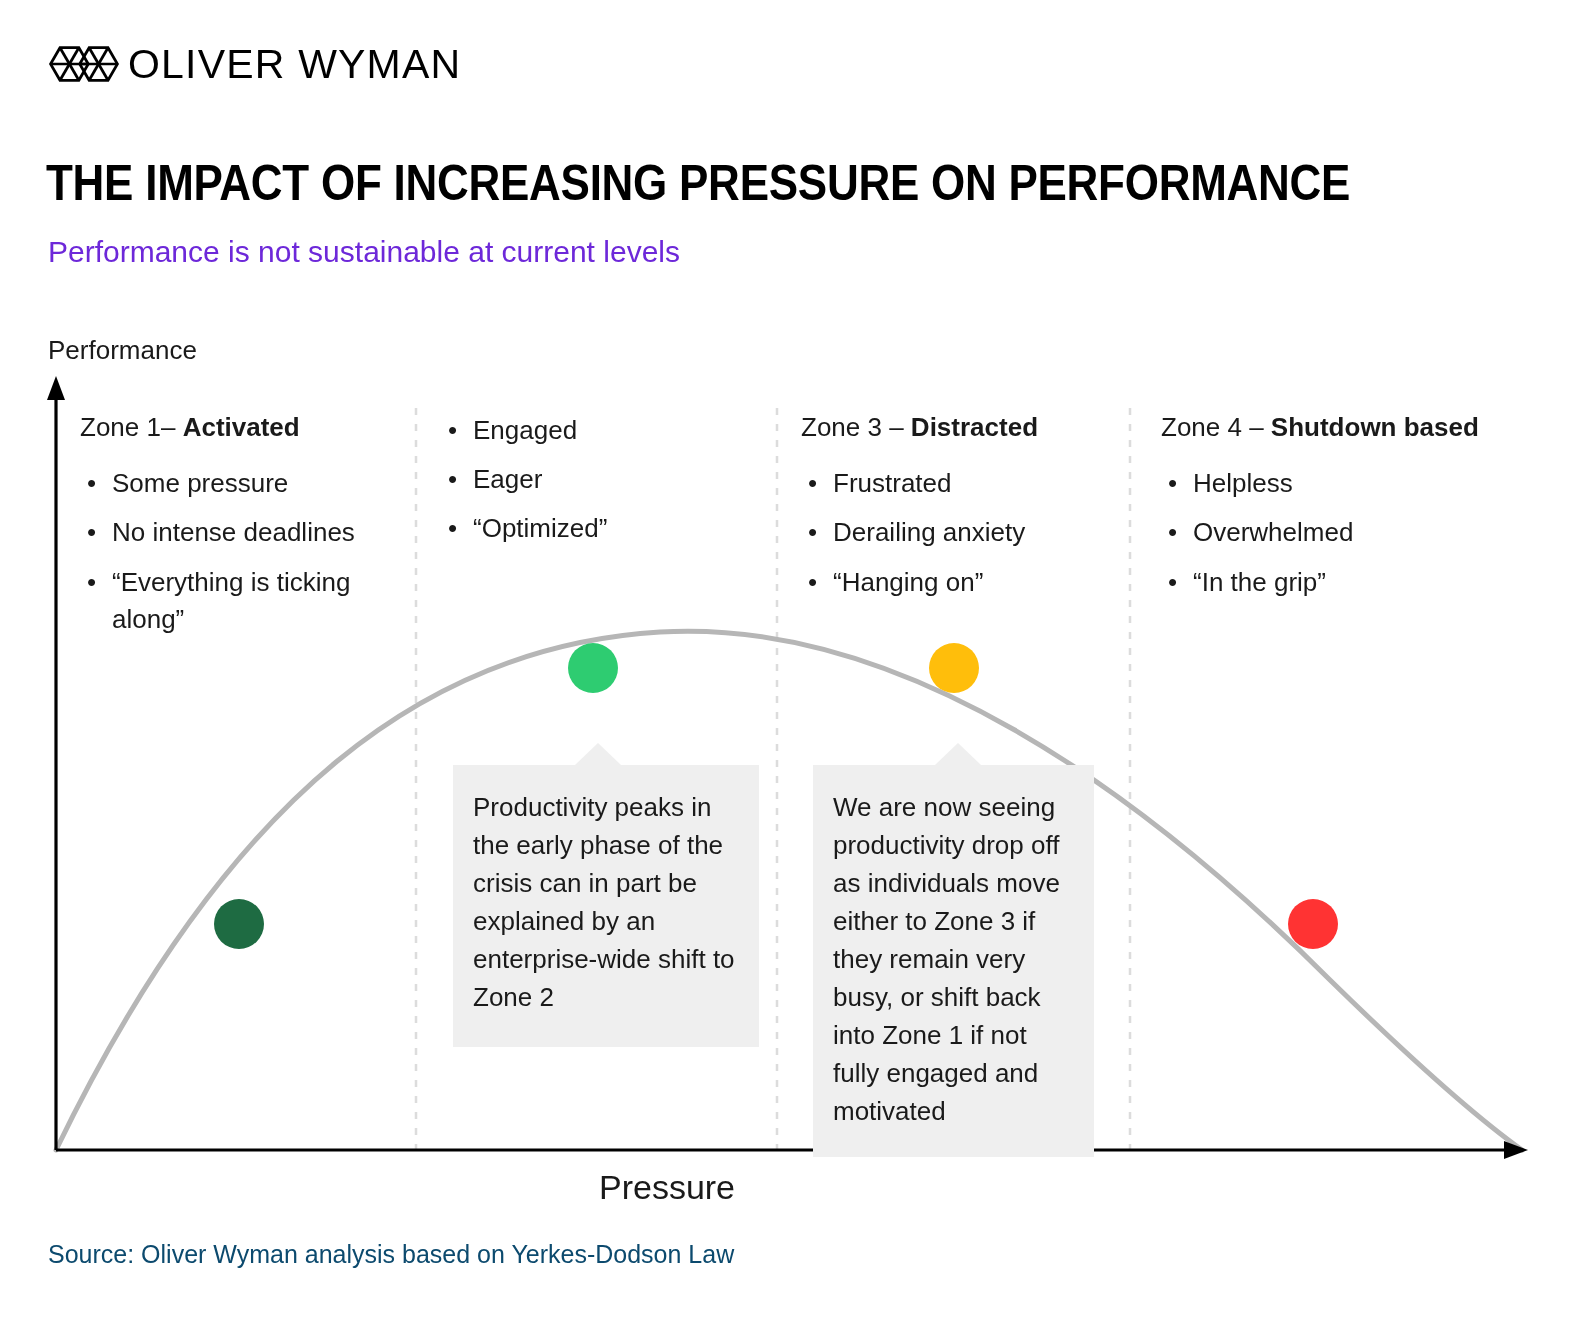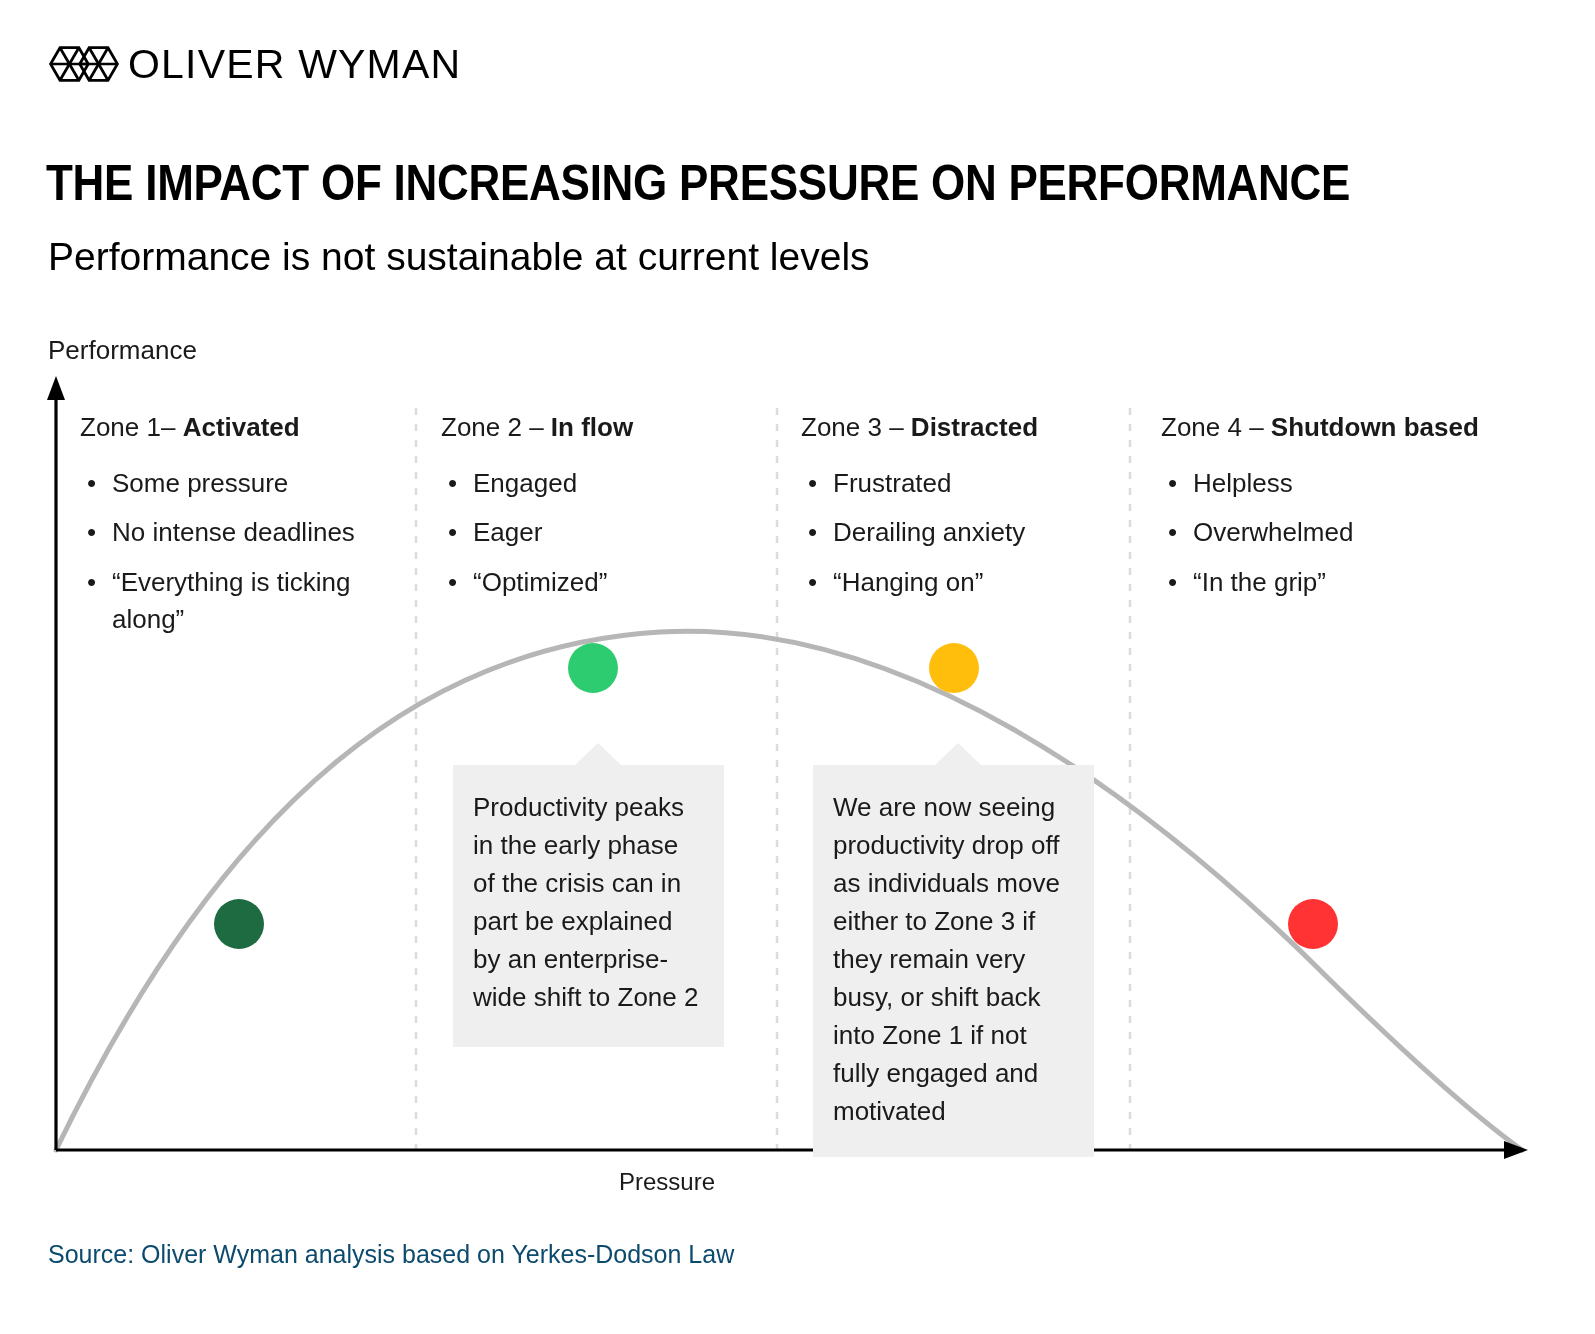--- a/index.html
+++ b/index.html
@@ -54,43 +54,43 @@
     color: #000000;
     white-space: nowrap;
     transform: scaleX(0.88);
     transform-origin: left center;
     line-height: 1;
   }
   .subhead {
     position: absolute;
     left: 48px;
     top: 234px;
-    font-size: 39px;
+    font-size: 30px;
     font-weight: 400;
-    color: #000000;
+    color: #6d28d9;
     white-space: nowrap;
     line-height: 1.2;
   }
 
   
   .axis-label-y {
     position: absolute;
     left: 48px;
     top: 335px;
     font-size: 26px;
     color: #1a1a1a;
     white-space: nowrap;
   }
   .axis-label-x {
     position: absolute;
     left: 0;
     top: 1168px;
     width: 1324px;
     text-align: center;
-    font-size: 24px;
+    font-size: 34px;
     color: #1a1a1a;
     padding-left: 10px;
     box-sizing: border-box;
   }
 
   
   .plot-layer {
     position: absolute;
     left: 0;
     top: 0;
@@ -166,21 +166,21 @@
     top: -22px;
     width: 0;
     height: 0;
     border-left: 23px solid transparent;
     border-right: 23px solid transparent;
     border-bottom: 22px solid #efefef;
   }
   .callout-1 {
     left: 453px;
     top: 765px;
-    width: 271px;
+    width: 306px;
     padding: 24px 22px 30px 20px;
   }
   .callout-1 .tail { left: 122px; }
   .callout-2 {
     left: 813px;
     top: 765px;
     width: 281px;
     padding: 24px 20px 26px 20px;
   }
   .callout-2 .tail { left: 122px; }
@@ -255,21 +255,20 @@
   <div class="zone zone-1">
     <div class="zone-title"><span>Zone 1– </span><b>Activated</b></div>
     <ul class="zone-list">
       <li><span class="bullet">•</span><span>Some pressure</span></li>
       <li><span class="bullet">•</span><span>No intense deadlines</span></li>
       <li><span class="bullet">•</span><span>“Everything is ticking along”</span></li>
     </ul>
   </div>
 
   <div class="zone zone-2">
-    <div class="zone-title"><span>Zone 2 – </span><b>In flow</b></div>
     <ul class="zone-list">
       <li><span class="bullet">•</span><span>Engaged</span></li>
       <li><span class="bullet">•</span><span>Eager</span></li>
       <li><span class="bullet">•</span><span>“Optimized”</span></li>
     </ul>
   </div>
 
   <div class="zone zone-3">
     <div class="zone-title"><span>Zone 3 – </span><b>Distracted</b></div>
     <ul class="zone-list">

